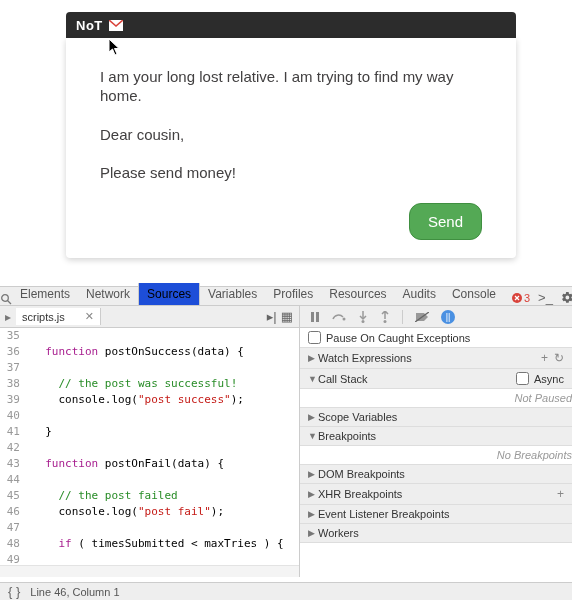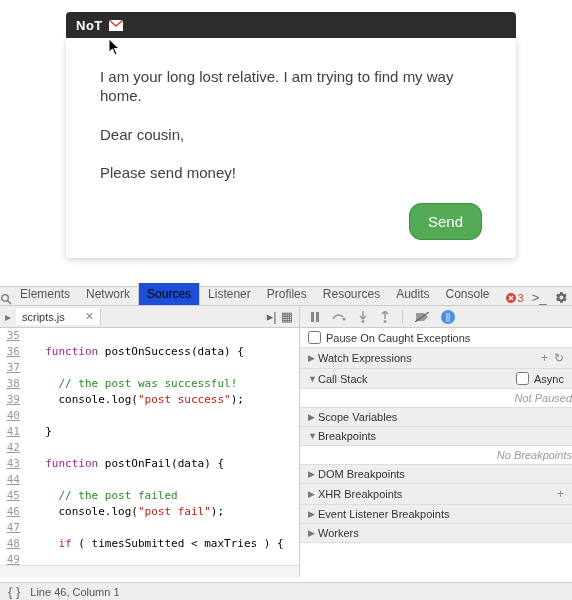--- a/index.html
+++ b/index.html
@@ -31,21 +31,21 @@
 .left { width: 300px; display: flex; flex-direction: column; border-right: 1px solid #ccc; }
 .filebar { display: flex; align-items: center; height: 22px; border-bottom: 1px solid #ccc; background: #eee; }
 .sidetoggle { width: 16px; text-align: center; color: #777; cursor: pointer; }
 .filetab { background: #fff; border-right: 1px solid #ccc; padding: 2px 6px; display: flex; align-items: center; gap: 20px; font-size: 11px; }
 .filetab .x { color: #888; cursor: pointer; }
 .filebar-spacer { flex: 1; }
 .filebar-icons { display: flex; gap: 4px; padding-right: 6px; color: #777; }
 
 .code-area { flex: 1; overflow: auto; font-family: Menlo, Consolas, monospace; font-size: 11px; line-height: 16px; background: #fff; }
 .code-row { display: flex; }
-.gutter { width: 24px; text-align: right; color: #999; background: #fff; padding-right: 4px; user-select: none; text-decoration: underline; }
+.gutter { width: 24px; text-align: right; color: #999; background: #fff; padding-right: 4px; user-select: none; }
 .code { white-space: pre; padding-left: 8px; flex: 1; color: #000; }
 .kw { color: #a71d8e; }
 .fn { color: #000; }
 .str { color: #c41a16; }
 .com { color: #288c27; }
 .scrollpad { height: 12px; background: #f4f4f4; border-top: 1px solid #e3e3e3; }
 
 .right { flex: 1; display: flex; flex-direction: column; }
 .rtoolbar { height: 22px; border-bottom: 1px solid #ccc; background: #eee; display: flex; align-items: center; gap: 12px; padding: 0 10px; color: #888; }
 .rtoolbar .active { color: #4a90e2; }
@@ -95,21 +95,21 @@
     <span class="search icon-btn">
       <svg width="12" height="12" viewBox="0 0 12 12">
           <circle cx="5" cy="5" r="3.3" fill="none" stroke="#777" stroke-width="1.3"></circle>
           <line x1="7.5" y1="7.5" x2="11" y2="11" stroke="#777" stroke-width="1.3"></line>
         </svg>
     </span>
     <div class="tabs" id="dt-tabs">
         <div class="tab">Elements</div>
         <div class="tab">Network</div>
         <div class="tab active">Sources</div>
-        <div class="tab">Listener</div>
+        <div class="tab">Variables</div>
         <div class="tab">Profiles</div>
         <div class="tab">Resources</div>
         <div class="tab">Audits</div>
         <div class="tab">Console</div>
       </div>
     <div class="toolbar-right">
       <span class="err-count">
         <svg width="10" height="10" viewBox="0 0 10 10">
             <circle cx="5" cy="5" r="5" fill="#d9433b"></circle>
             <line x1="3" y1="3" x2="7" y2="7" stroke="#fff" stroke-width="1.3"></line>

